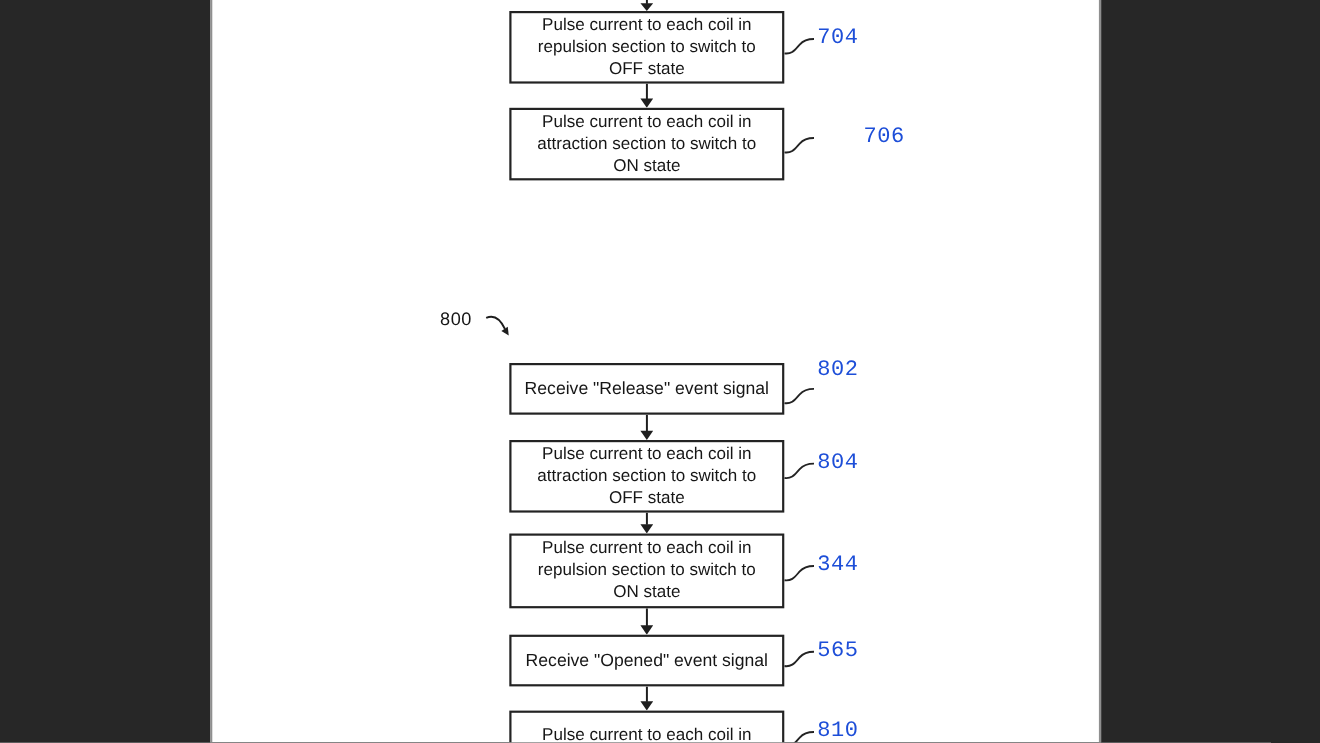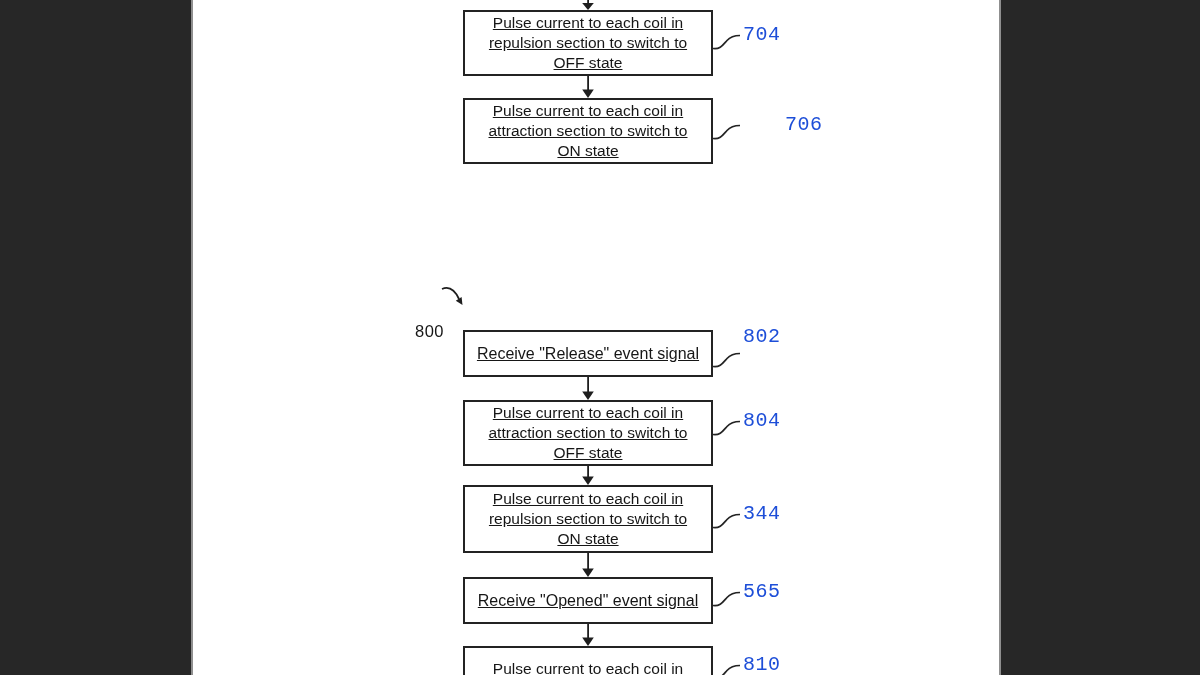--- a/index.html
+++ b/index.html
@@ -22,21 +22,20 @@
   .paper > * { position: absolute; }
   .fbox {
     left: 270px; width: 250px;
     border: 2px solid #232323;
     background: #ffffff;
     display: flex; align-items: center; justify-content: center;
     text-align: center;
     white-space: pre-line;
     font-size: 15.5px; line-height: 20px;
     color: #161616;
-    text-decoration: underline;
   }
   .fbox.oneline { font-size: 16px; }
   .ref {
     left: 550px; width: 44px;
     font-size: 20px; color: #1d4ed8;
     letter-spacing: 0.5px;
     font-family: Liberation Mono, monospace;
   }
   .leader { left: 520px; width: 28px; height: 18px; }
   .leader path { stroke: #232323; stroke-width: 1.7; fill: none; }
@@ -44,22 +43,22 @@
   .varrow rect, .varrow polygon { fill: #1e1e1e; }
   .curve-arrow path { stroke: #1e1e1e; stroke-width: 1.8; fill: none; }
   .curve-arrow polygon { fill: #1e1e1e; }
   .fig-caption {
     left: 270px; top: 188px; width: 250px;
     text-align: center;
     font-size: 25px; letter-spacing: 1px;
     color: #161616;
   }
   .flow-ref {
-    left: 222px; top: 281px;
-    font-size: 16.5px; color: #161616; letter-spacing: 0.5px; margin-top: 41px;
+    left: 207px; top: 281px;
+    font-size: 16.5px; color: #161616; letter-spacing: 0.5px;
   }
 </style>
 </head>
 <body>
 
 <div class="stage">
   <div class="paper">
 
     <svg class="varrow" style="top:0;" width="14" height="10">
       <rect x="6.2" y="0" width="1.8" height="3.5"></rect>

